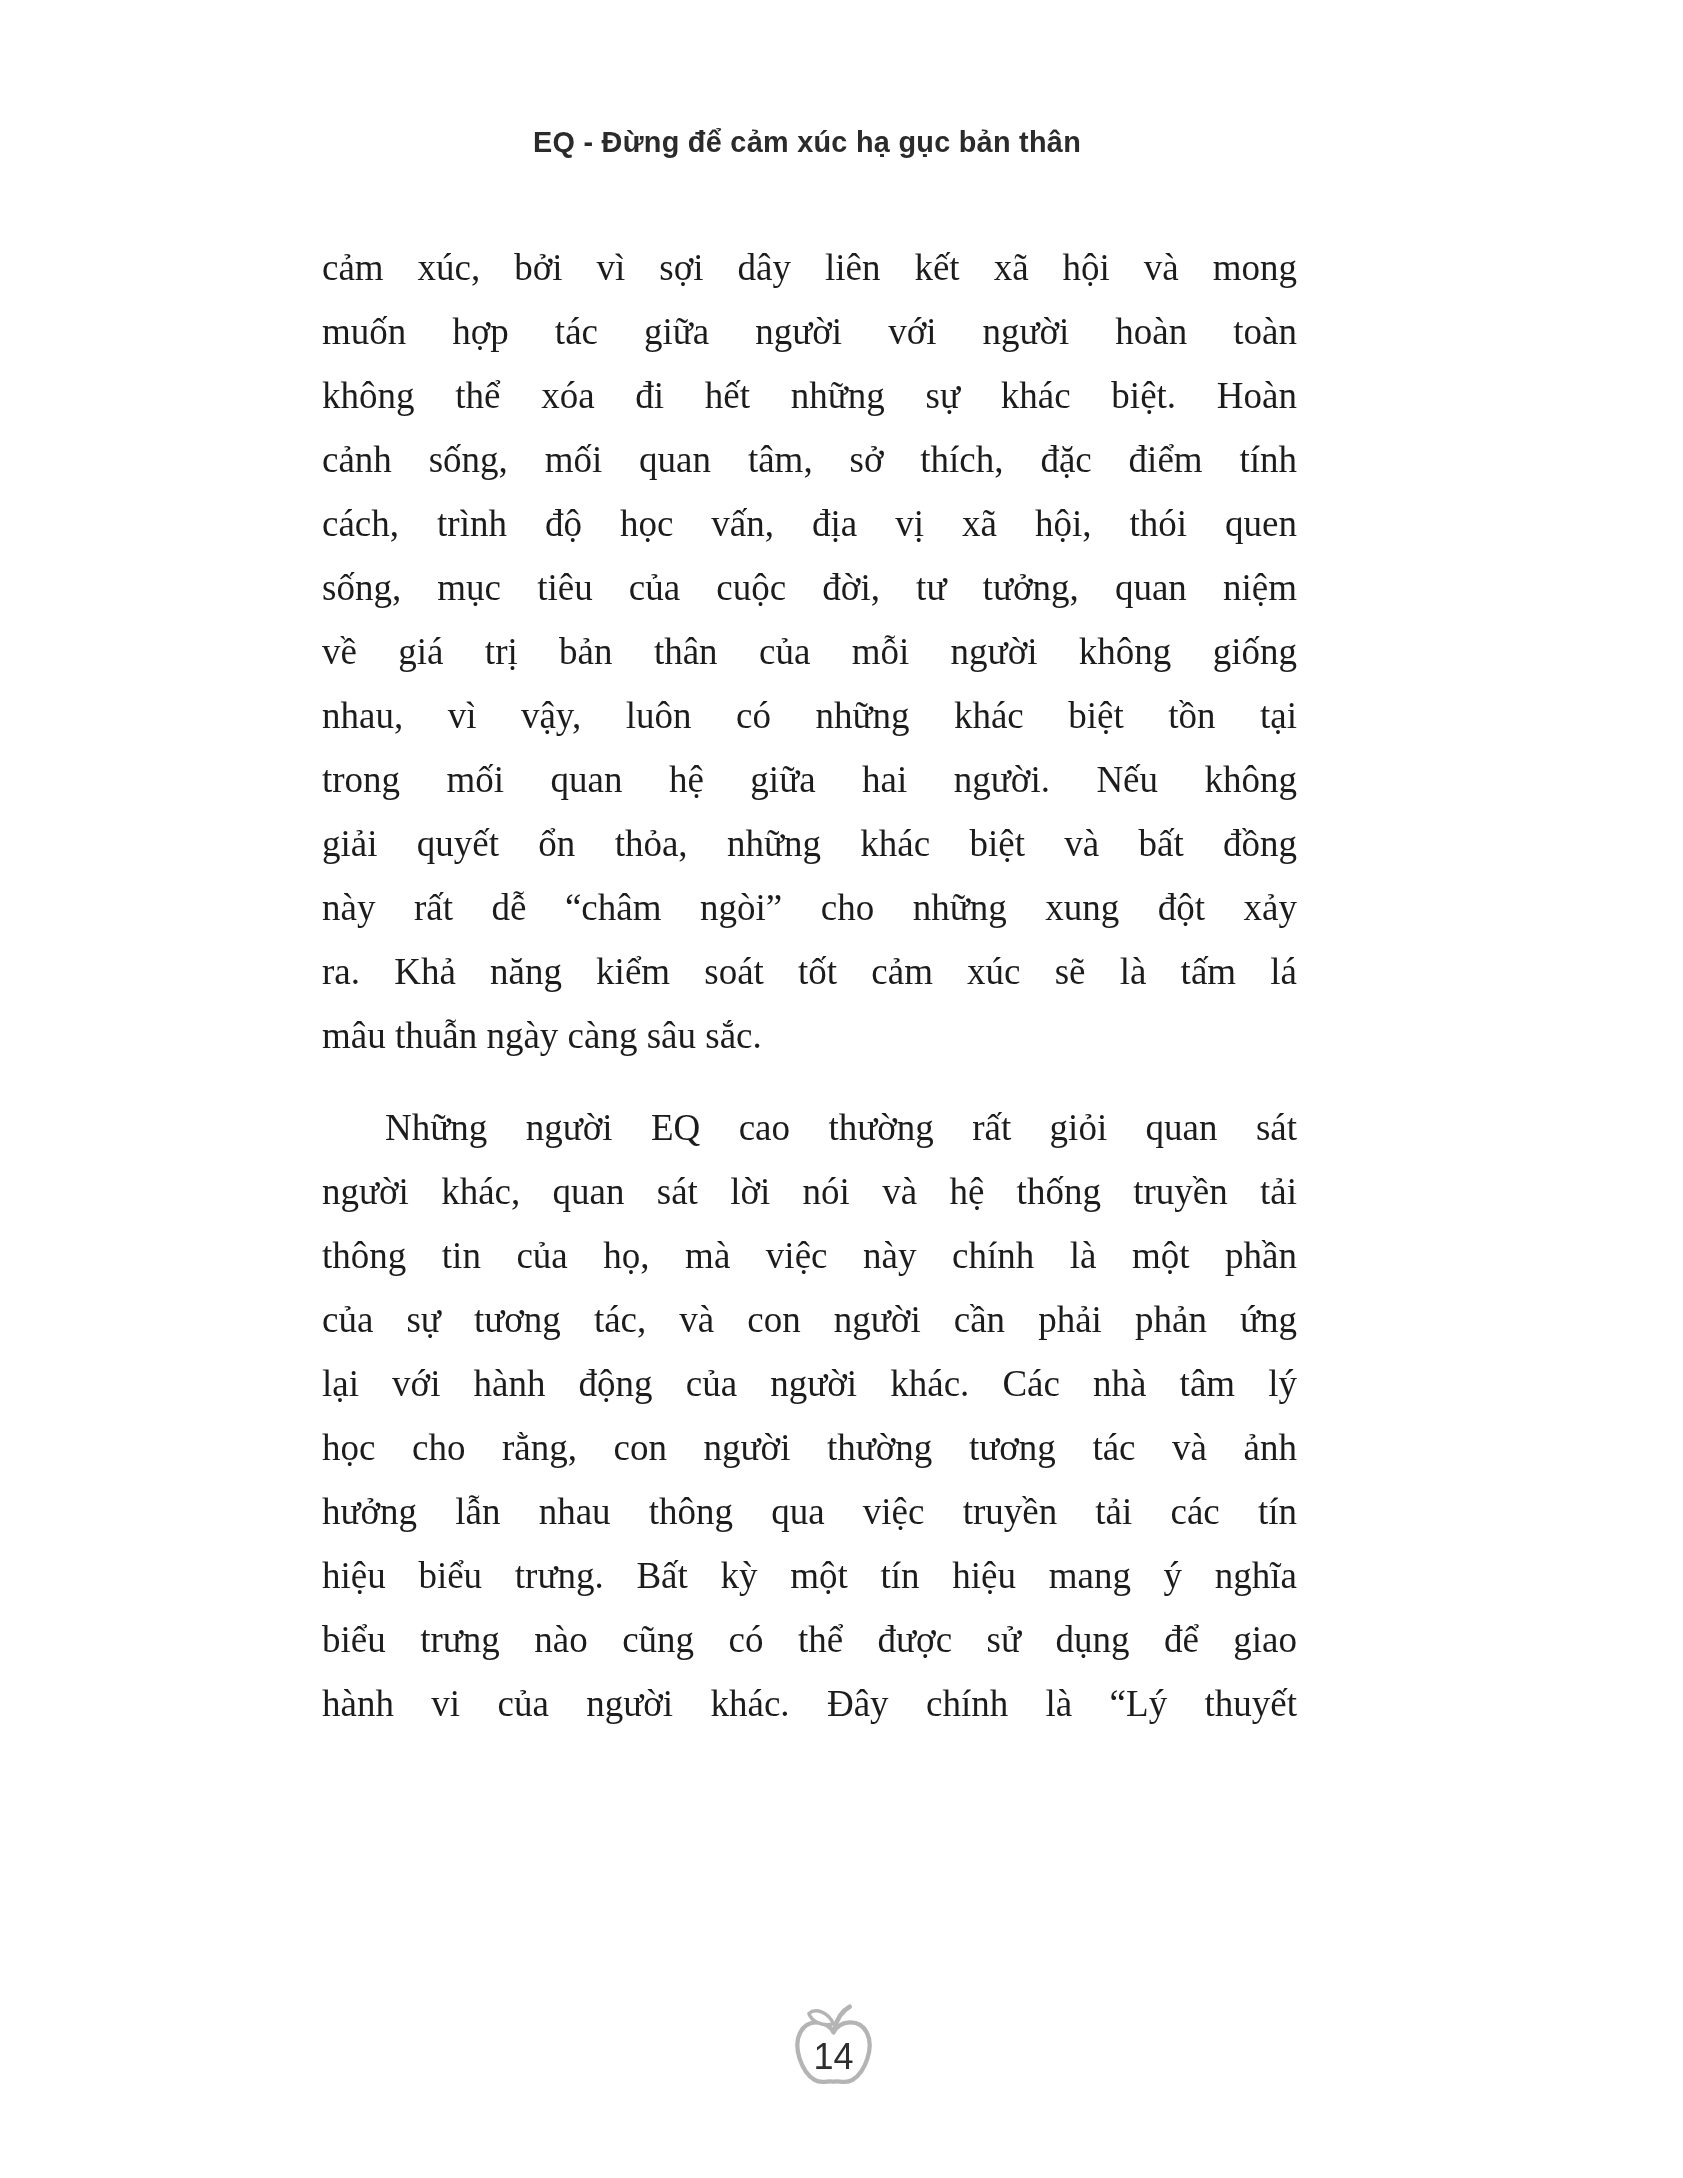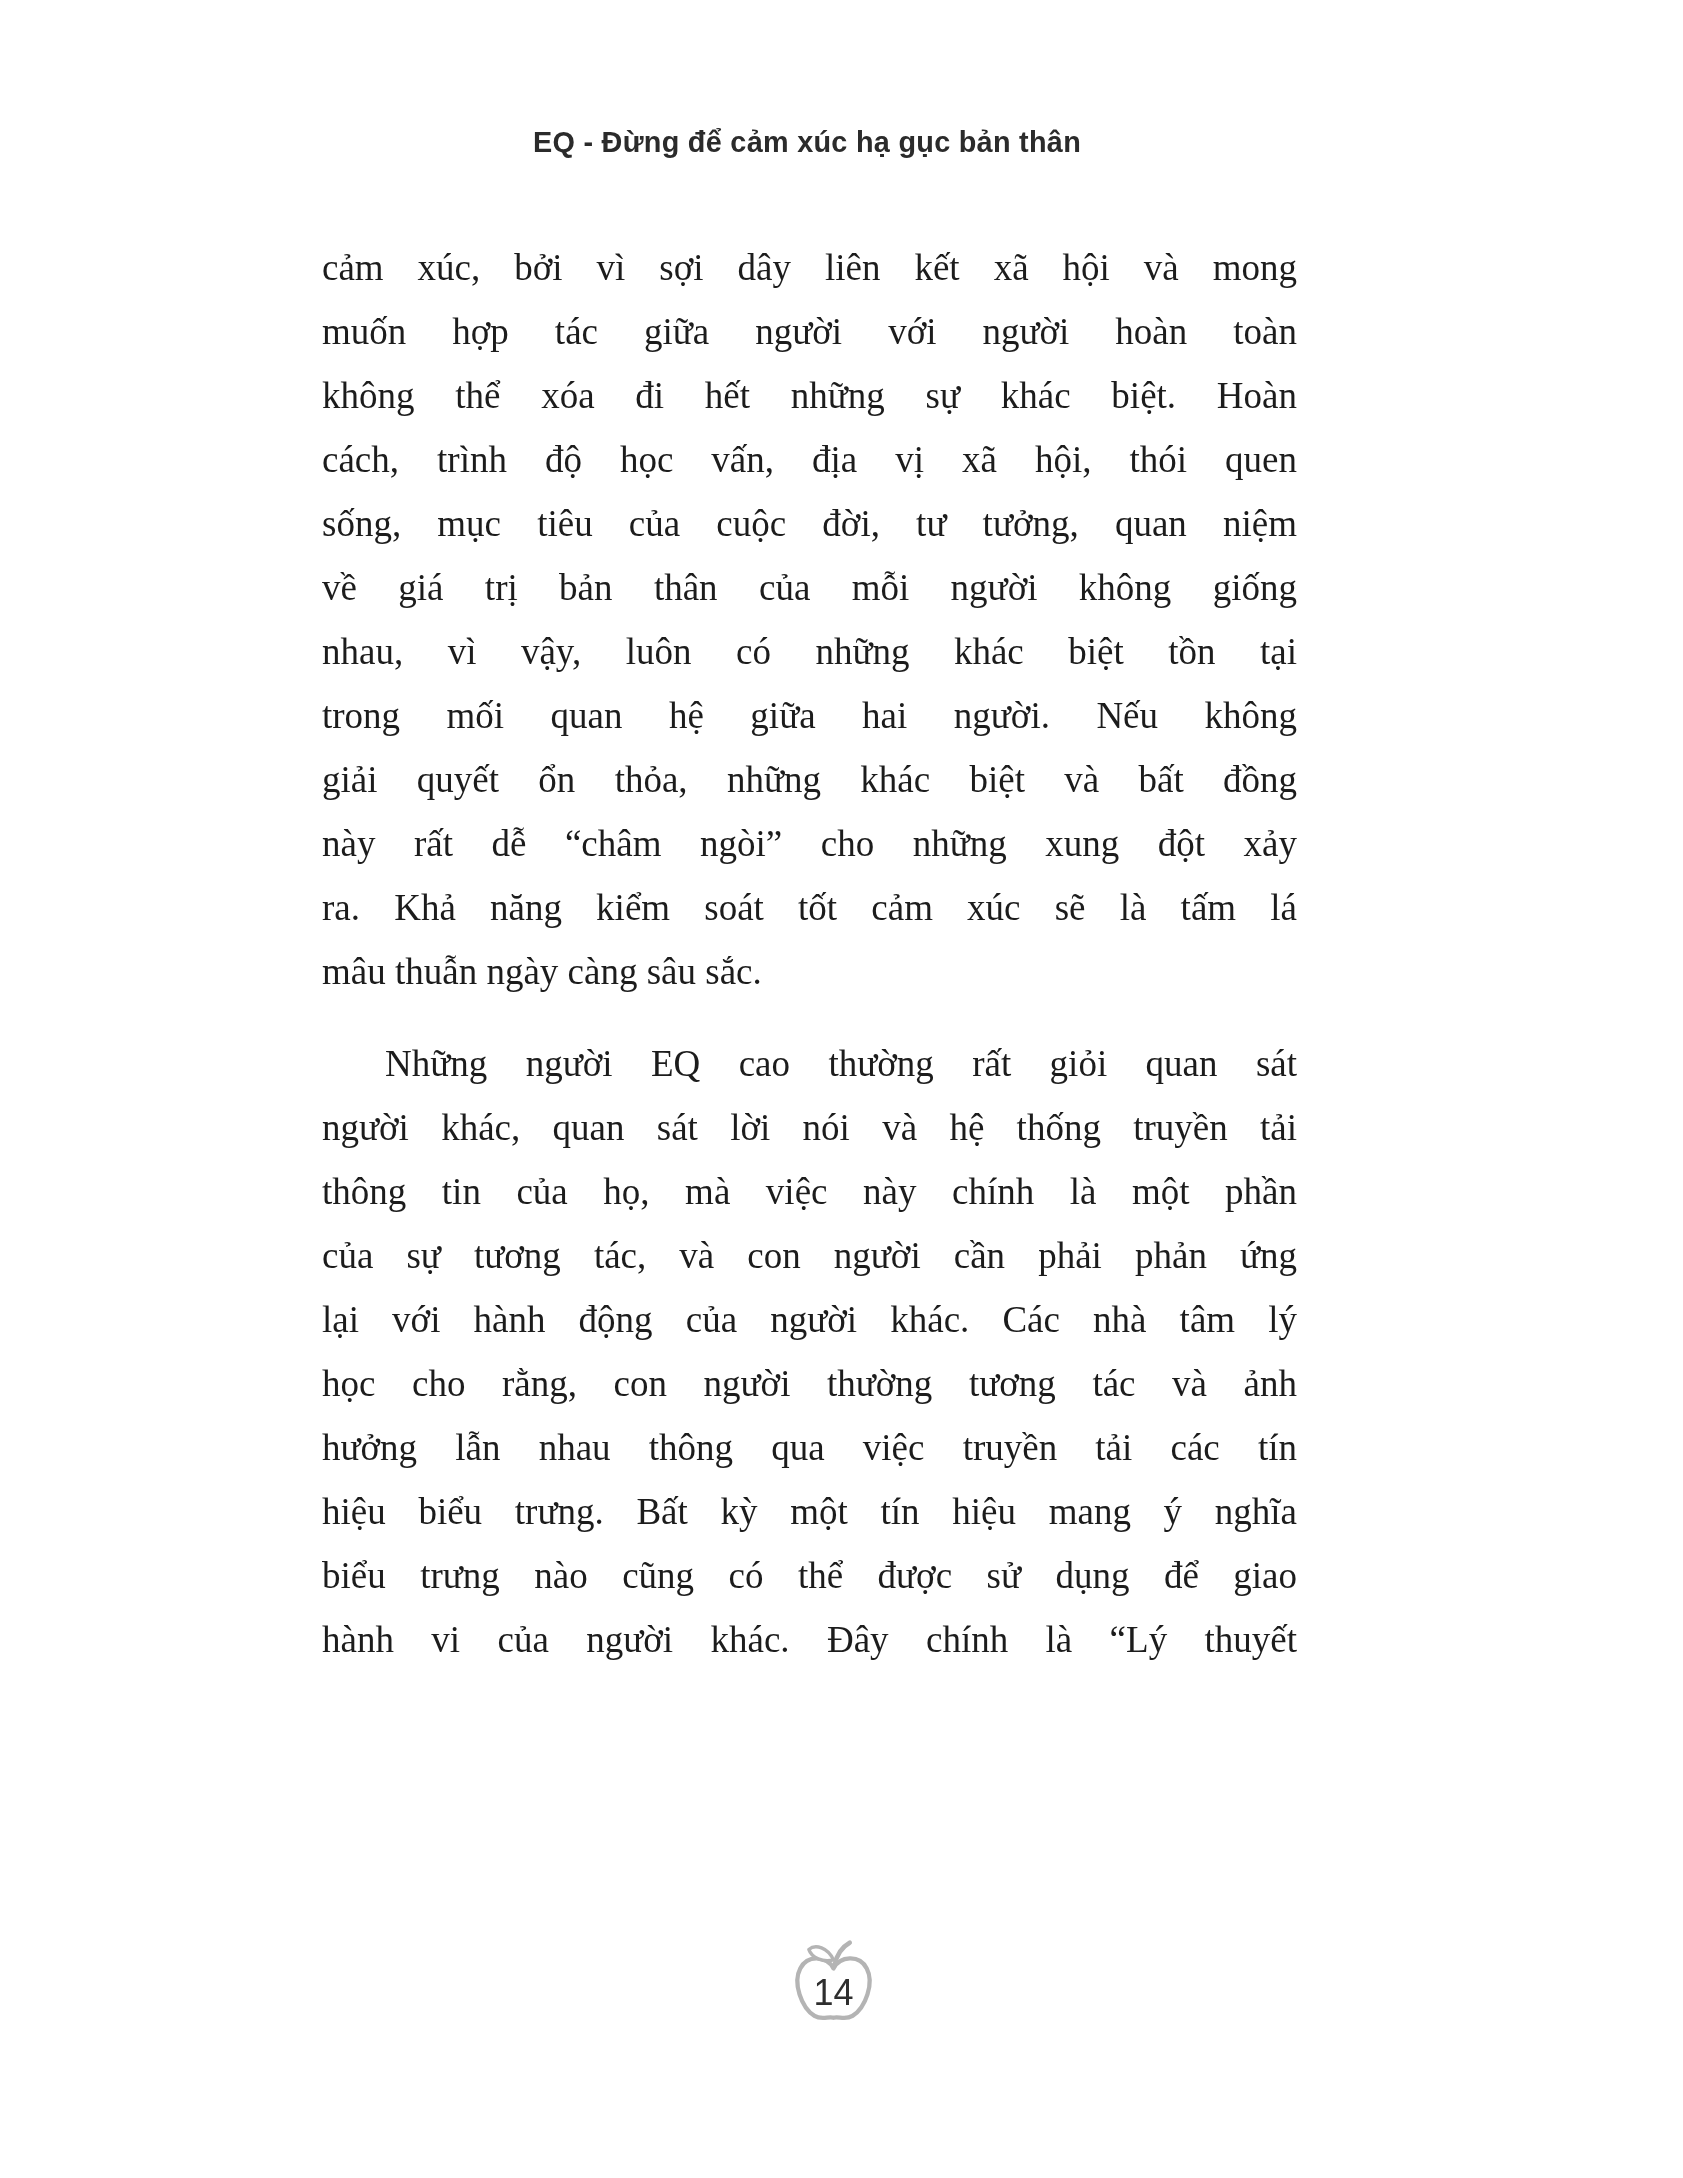--- a/index.html
+++ b/index.html
@@ -18,21 +18,21 @@
     position:absolute;left:322px;top:236px;width:975px;
     font-family:"Liberation Serif",serif;
     font-size:37px;line-height:64px;color:#1c1c1c;
   }
   .bline{text-align:justify;text-align-last:justify;}
   .bline.last{text-align-last:left;}
   .para{margin:0;}
   .para2{margin-top:28px;}
   .indent{text-indent:63px;}
 
-  .page-badge{position:absolute;left:786px;top:1936px;width:95px;height:99px;}
+  .page-badge{position:absolute;left:786px;top:2000px;width:95px;height:99px;}
   .page-badge svg{display:block;}
   .badge-num{
     position:absolute;left:2px;top:36px;width:91px;
     text-align:center;
     font-family:"Liberation Sans",sans-serif;
     font-size:36px;color:#2e2e2e;
   }
 </style>
 </head>
 <body>
@@ -40,20 +40,21 @@
 <div class="page">
 
   <div class="running-header">EQ - Đừng để cảm xúc hạ gục bản thân</div>
 
   <div class="body-text">
 
     <div class="para">
       <div class="bline">cảm xúc, bởi vì sợi dây liên kết xã hội và mong</div>
       <div class="bline">muốn hợp tác giữa người với người hoàn toàn</div>
       <div class="bline">không thể xóa đi hết những sự khác biệt. Hoàn</div>
+      <div class="bline">cảnh sống, mối quan tâm, sở thích, đặc điểm tính</div>
       <div class="bline">cách, trình độ học vấn, địa vị xã hội, thói quen</div>
       <div class="bline">sống, mục tiêu của cuộc đời, tư tưởng, quan niệm</div>
       <div class="bline">về giá trị bản thân của mỗi người không giống</div>
       <div class="bline">nhau, vì vậy, luôn có những khác biệt tồn tại</div>
       <div class="bline">trong mối quan hệ giữa hai người. Nếu không</div>
       <div class="bline">giải quyết ổn thỏa, những khác biệt và bất đồng</div>
       <div class="bline">này rất dễ “châm ngòi” cho những xung đột xảy</div>
       <div class="bline">ra. Khả năng kiểm soát tốt cảm xúc sẽ là tấm lá</div>
       <div class="bline last">mâu thuẫn ngày càng sâu sắc.</div>
     </div>

